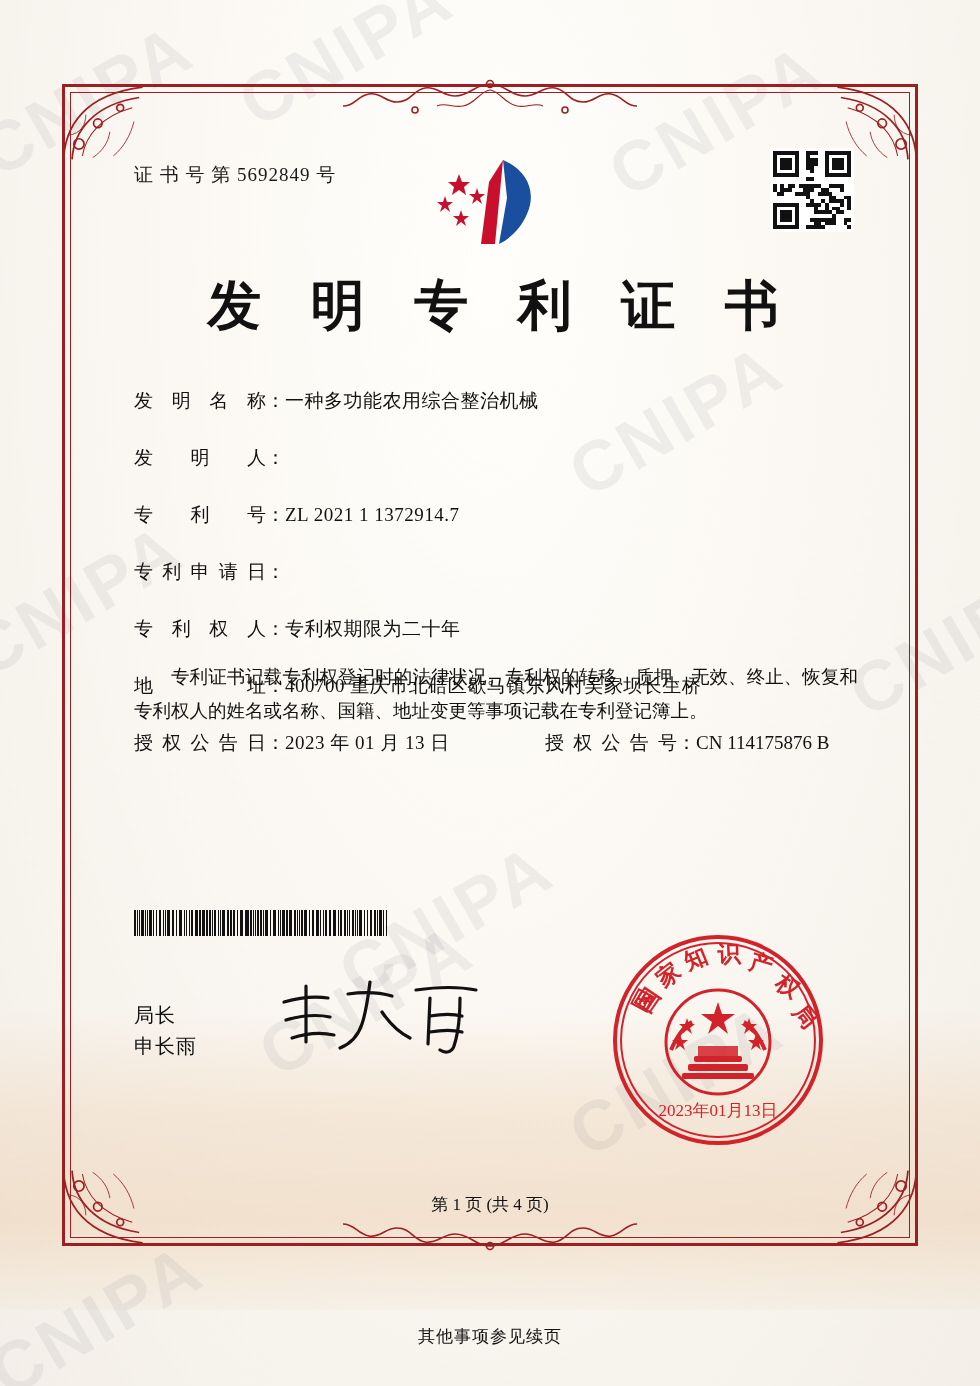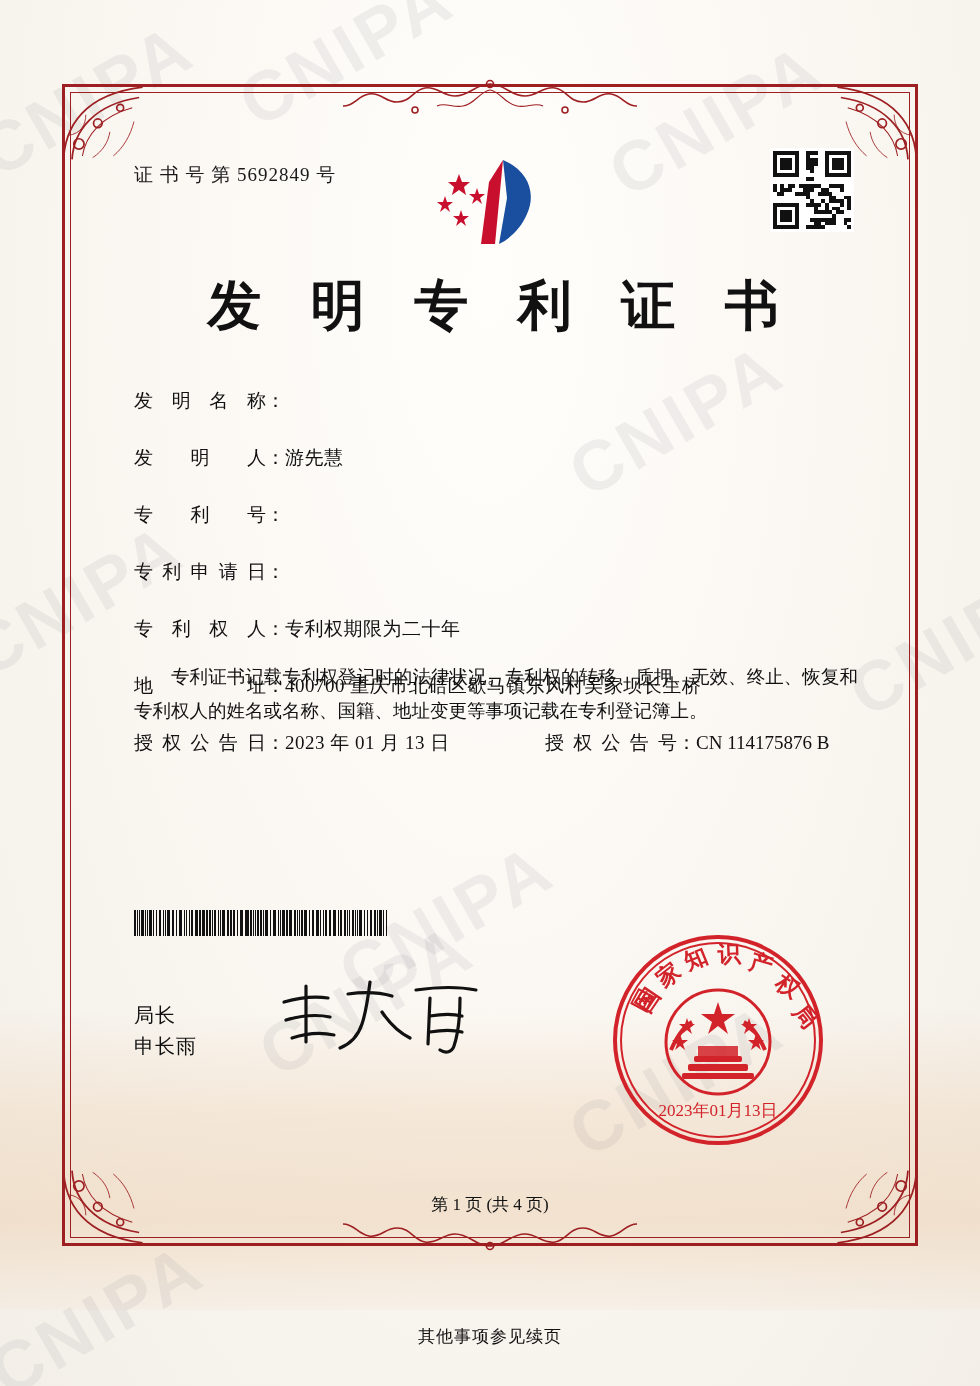--- a/index.html
+++ b/index.html
@@ -826,37 +826,38 @@
 
     <div class="fields">
       <div class="frow">
         <div class="flabel">
             <span>发</span>
             <span>明</span>
             <span>名</span>
             <span>称</span>
           </div>
         <div class="fcolon">：</div>
+        <div class="fvalue">一种多功能农用综合整治机械</div>
       </div>
       <div class="frow">
         <div class="flabel">
             <span>发</span>
             <span>明</span>
             <span>人</span>
           </div>
         <div class="fcolon">：</div>
-        <div class="fvalue">游先慧</div>
       </div>
       <div class="frow">
         <div class="flabel">
             <span>专</span>
             <span>利</span>
             <span>号</span>
           </div>
         <div class="fcolon">：</div>
+        <div class="fvalue">ZL 2021 1 1372914.7</div>
       </div>
       <div class="frow">
         <div class="flabel">
             <span>专</span>
             <span>利</span>
             <span>申</span>
             <span>请</span>
             <span>日</span>
           </div>
         <div class="fcolon">：</div>

